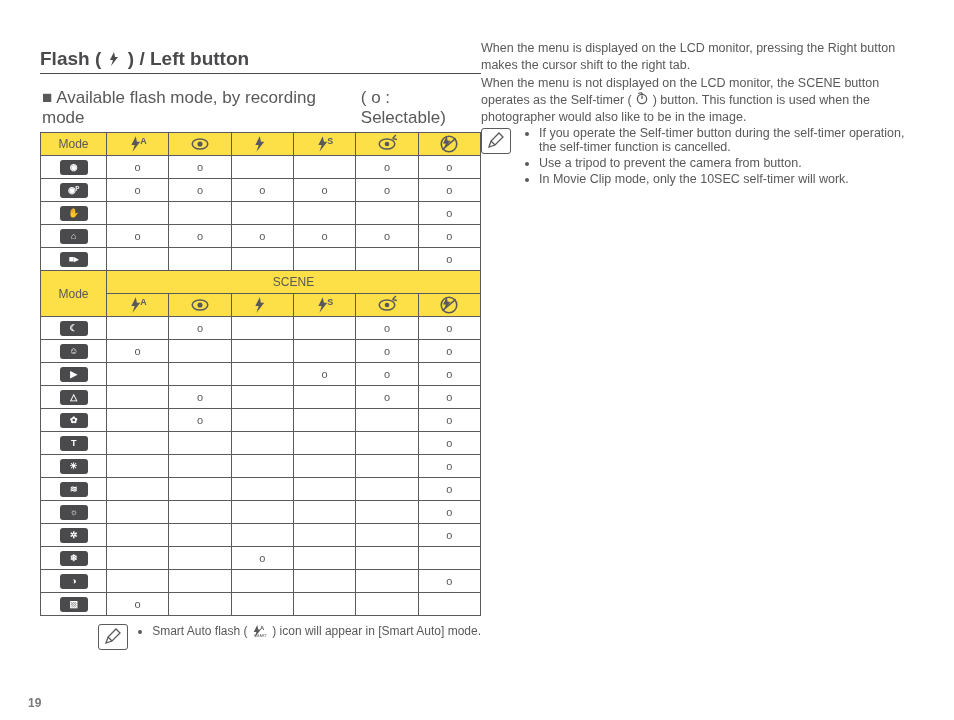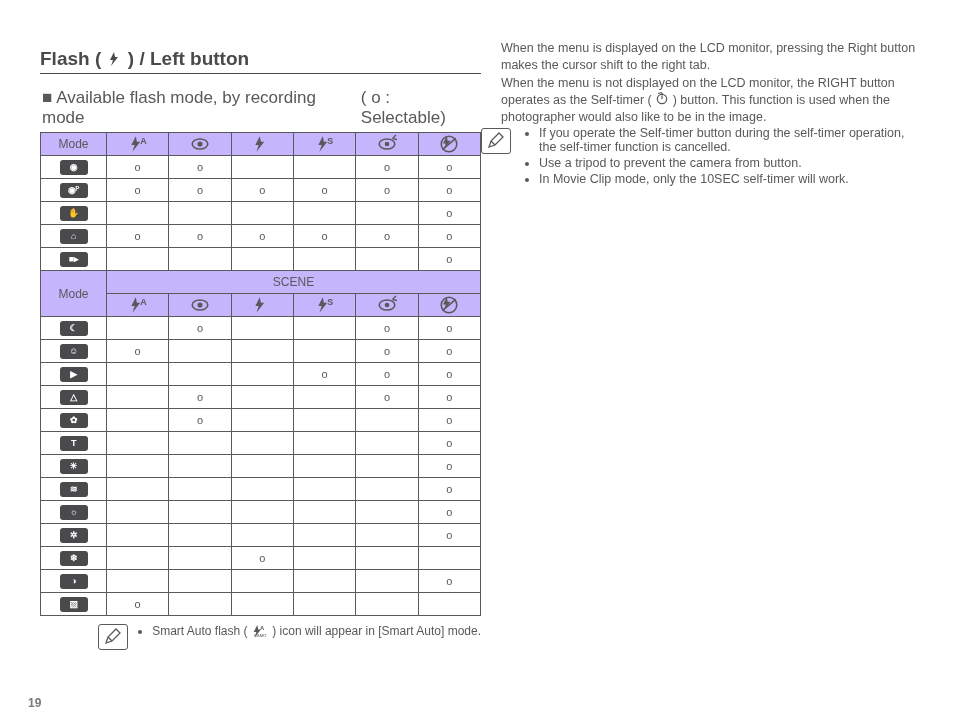--- a/index.html
+++ b/index.html
@@ -50,21 +50,21 @@
     table-layout: fixed;
   }
   table.ft th, table.ft td {
     border: 1px solid #5a5a5c;
     text-align: center;
     height: 22px;
     padding: 0;
     vertical-align: middle;
   }
   table.ft th {
-    background: #c4b5fd;
+    background: #fde047;
     font-weight: normal;
     font-size: 12px;
   }
   col.mode { width: 66px; }
   .mode-badge {
     display: inline-flex;
     width: 28px;
     height: 15px;
     border-radius: 3px;
     background: #4a4a4c;
@@ -99,21 +99,21 @@
     display: flex;
     align-items: center;
     justify-content: center;
     flex-shrink: 0;
   }
   .note-icon-frame svg { width: 18px; height: 18px; }
   .note-text ul { margin: 0; padding-left: 14px; }
   .note-text li { margin-bottom: 2px; }
   .inline-icon { display: inline-block; vertical-align: -3px; width: 18px; height: 14px; }
 
-  .body-text { line-height: 1.38; font-size: 12.5px; margin-left: 20px; }
+  .body-text { line-height: 1.38; font-size: 12.5px; }
   .inline-timer { display:inline-block; width:14px; height:14px; vertical-align:-2px; }
 
   .right-note {
     display:flex;
     gap:14px;
   }
   .right-note .note-icon-frame { margin-top: 2px; }
   .right-note ul { padding-left: 14px; margin:0; }
   .right-note li { margin-bottom: 2px; }
 
@@ -441,21 +441,21 @@
         </li>
           </ul>
       </div>
     </div>
   </div>
 
   <div class="col">
 
     <div class="body-text">
       <span>When the menu is displayed on the LCD monitor, pressing the Right button makes the cursor shift to the right tab.</span><br>
-      <span>When the menu is not displayed on the LCD monitor, the RIGHT button operates as the Self-timer (</span>
+      <span>When the menu is not displayed on the LCD monitor, the SCENE button operates as the Self-timer (</span>
       <span class="inline-timer"><svg viewBox="0 0 18 18">
             <use href="#ico-timer"></use>
           </svg></span>
       <span>) button. This function is used when the photographer would also like to be in the image.</span>
     </div>
 
     <div class="right-note">
       <div class="note-icon-frame">
         <svg viewBox="0 0 18 16">
             <use href="#ico-pencil"></use>

